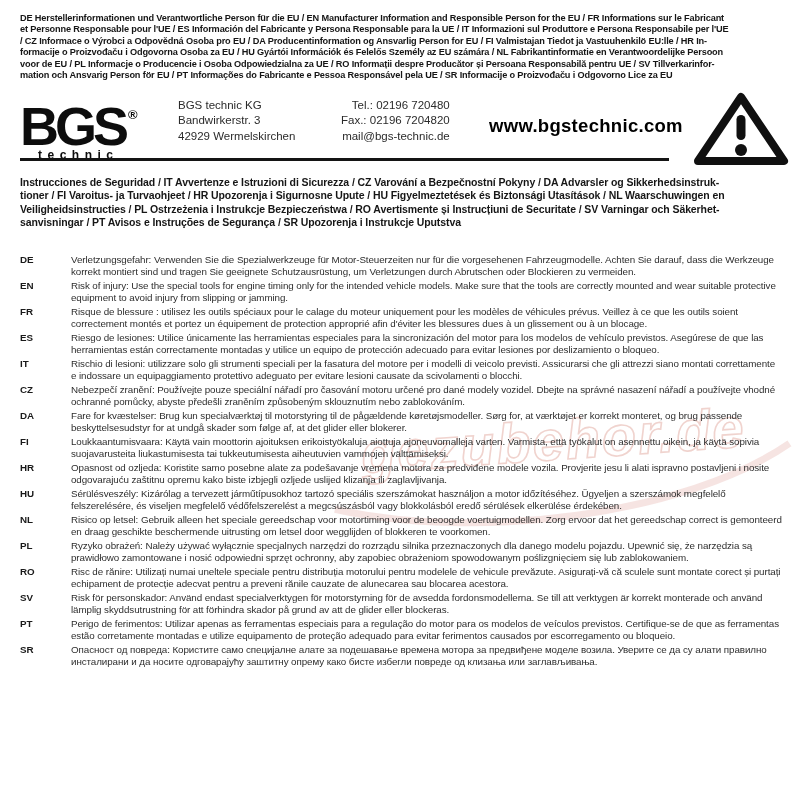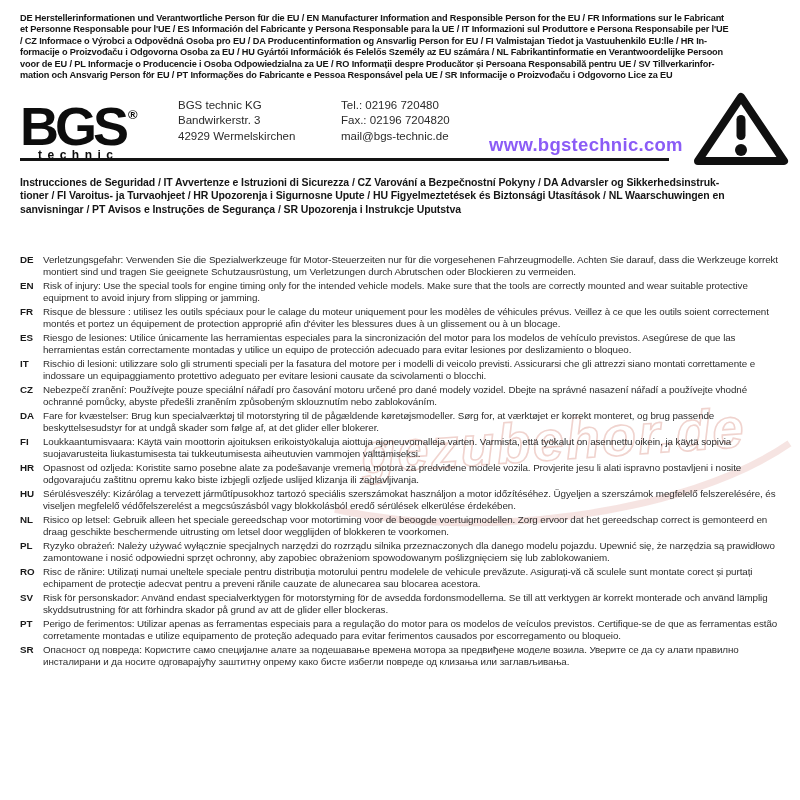--- a/index.html
+++ b/index.html
@@ -13,33 +13,33 @@
   .top-header { left:20px; top:13px; width:765px; font-weight:bold; color:#161616;
     font-size:9.2px; line-height:11.4px; letter-spacing:-0.15px; }
   .top-header .hline { white-space:nowrap; }
 
   .logo { left:20px; top:94px; width:130px; color:#0d0d0d; }
   .logo-text { font-size:54px; line-height:42px; font-weight:bold; letter-spacing:-4px; }
   .logo-text .reg { font-size:13px; letter-spacing:0; vertical-align:26px; margin-left:3px; }
   .logo-sub { font-size:12px; font-weight:bold; letter-spacing:5.5px; margin:1px 0 0 18px; }
 
   .company { left:178px; top:98px; font-size:11.5px; line-height:15.3px; color:#2b2b2b; }
-  .contact { left:341px; top:98px; font-size:11.5px; line-height:15.3px; color:#2b2b2b; }
-  .website { left:489px; top:134px; font-size:18.5px; font-weight:bold; letter-spacing:0.3px; color:#8b5cf6; }
+  .contact { left:341px; top:98px; font-size:11.5px; line-height:15.3px; color:#2b2b2b;text-align:right; }
+  .website { left:489px; top:115px; font-size:18.5px; font-weight:bold; letter-spacing:0.3px; color:#000000; }
 
   .divider { left:20px; top:158px; width:649px; height:3px; background:#141414; }
 
   .triangle { left:692px; top:90px; }
 
   .safety-header { left:20px; top:176px; width:765px; font-weight:bold; color:#161616;
     font-size:10.5px; line-height:13.3px; letter-spacing:-0.1px; }
   .safety-header .hline { white-space:nowrap; }
 
   .warnings { left:20px; top:254px; width:763px; }
-  .warning { display:flex; margin-bottom:2.6px; }
+  .warning { display:flex; margin-bottom:2.6px;gap:28px; }
   .wcode { flex:none; width:23px; font-weight:bold; color:#1a1a1a; font-size:9.8px; line-height:11.7px; }
   .wtext { flex:1; font-size:9.8px; line-height:11.7px; letter-spacing:-0.08px; color:#2e2e2e; }
 </style>
 </head>
 <body>
 
 <div class="page">
 
   <svg class="watermark-svg" width="800" height="800" viewBox="0 0 800 800">
     <g transform="rotate(-4 580 430)">
@@ -96,20 +96,21 @@
     <circle cx="49" cy="60" r="6" fill="#101010"></circle>
   </svg>
 
   <div class="layer safety-header">
 
 
       <div class="hline">Instrucciones de Seguridad  /  IT Avvertenze e Istruzioni di Sicurezza  /  CZ Varování a Bezpečnostní Pokyny  /  DA Advarsler og Sikkerhedsinstruk-</div>
 
       <div class="hline">tioner  /  FI Varoitus- ja Turvaohjeet  /  HR Upozorenja i Sigurnosne Upute  /  HU Figyelmeztetések és Biztonsági Utasítások  /  NL Waarschuwingen en</div>
 
+      <div class="hline">Veiligheidsinstructies  /  PL Ostrzeżenia i Instrukcje Bezpieczeństwa  /  RO Avertismente și Instrucțiuni de Securitate  /  SV Varningar och Säkerhet-</div>
 
       <div class="hline">sanvisningar  /  PT Avisos e Instruções de Segurança  /  SR Upozorenja i Instrukcje Uputstva</div>
     </div>
 
   <div class="layer warnings">
 
       <div class="warning">
         <div class="wcode">DE</div>
         <div class="wtext">Verletzungsgefahr: Verwenden Sie die Spezialwerkzeuge für Motor-Steuerzeiten nur für die vorgesehenen Fahrzeugmodelle. Achten Sie darauf, dass die Werkzeuge korrekt montiert sind und tragen Sie geeignete Schutzausrüstung, um Verletzungen durch Abrutschen oder Blockieren zu vermeiden.</div>
       </div>

